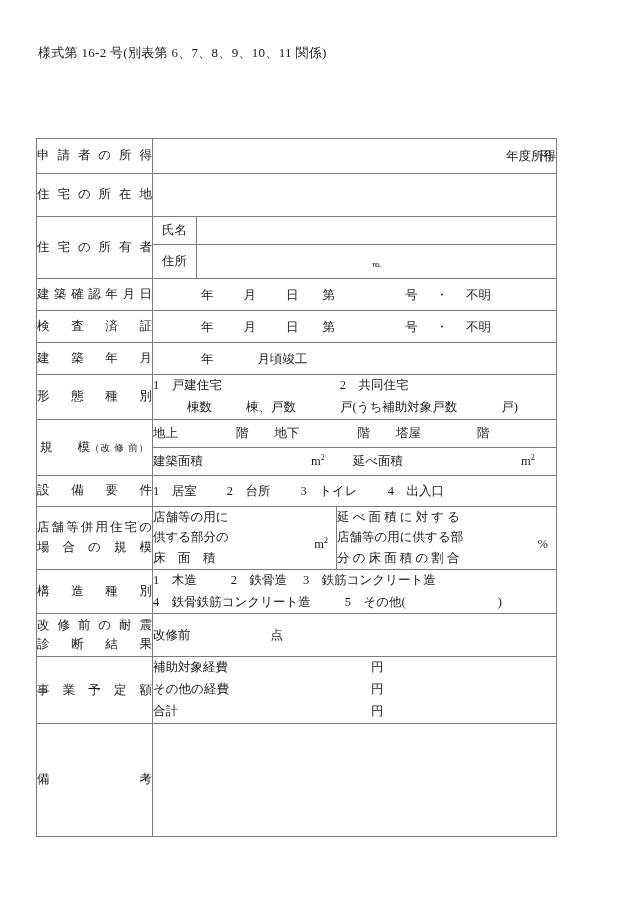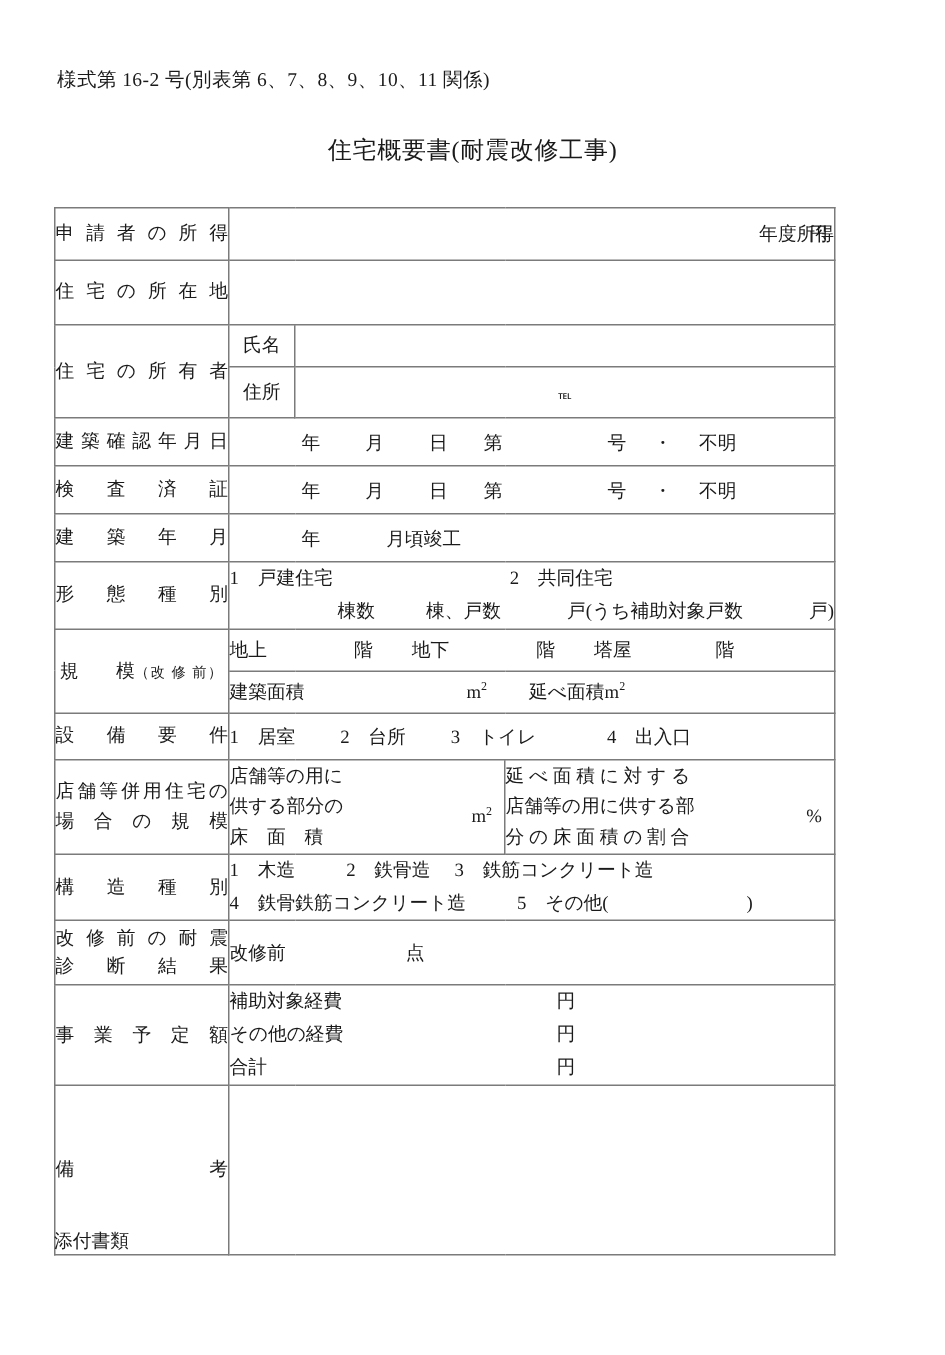--- a/index.html
+++ b/index.html
@@ -126,21 +126,21 @@
 
   .kv { display: inline-block; }
   .sp-28 { margin-right: 30px; }
   .sp-22 { margin-right: 24px; }
   .sp-16 { margin-right: 18px; }
   .sp-40 { margin-right: 44px; }
 
   .line2 { line-height: 1.75; }
 
   .bldg-row .l1 { display: block; }
-  .bldg-row .l2 { display: block; padding-left: 34px; text-align: right; }
+  .bldg-row .l2 { display: block; padding-left: 34px; }
 
   .shop-col {
     padding: 5px 8px;
     line-height: 1.65;
     position: relative;
   }
   .shop-col .ln { display: block; white-space: nowrap; }
   .shop-col .unit {
     position: absolute;
     right: 8px;
@@ -170,21 +170,20 @@
   .attach .ln { display: block; white-space: nowrap; }
 </style>
 </head>
 <body>
 
 <div class="page">
 
   <div class="form-no">様式第 16-2 号(別表第 6、7、8、9、10、11 関係)</div>
 
 
-  <div class="doc-title">住宅概要書(耐震改修工事)</div>
 
   <table class="form">
     <colgroup>
       <col style="width:116px">
       <col style="width:44px">
       <col style="width:140px">
       <col style="width:220px">
     </colgroup>
     <tbody>
 
@@ -277,32 +276,32 @@
         <td class="val h27" colspan="3">
           <span class="cell-line">
             <span class="kv" style="margin-right:58px">地上</span><span class="kv" style="margin-right:26px">階</span><span class="kv" style="margin-right:58px">地下</span><span class="kv" style="margin-right:26px">階</span><span class="kv" style="margin-right:56px">塔屋</span><span class="kv">階</span>
           </span>
         </td>
       </tr>
 
       <tr>
         <td class="val h27" colspan="3">
           <span class="cell-line">
-            <span class="kv" style="margin-right:108px">建築面積</span><span class="kv" style="margin-right:28px">m<sup class="m2">2</sup></span><span class="kv" style="">延べ面積</span><span class="kv">m<sup class="m2">2</sup></span>
+            <span class="kv" style="margin-right:108px">建築面積</span><span class="kv" style="margin-right:28px">m<sup class="m2">2</sup></span><span class="kv" style="margin-right:118px">延べ面積</span><span class="kv">m<sup class="m2">2</sup></span>
           </span>
         </td>
       </tr>
 
       <tr>
         <td class="lbl h30">
           <span class="spread">設　備　要　件</span>
         </td>
         <td class="val h30" colspan="3">
           <span class="cell-line">
-            <span class="kv" style="margin-right:30px">1　居室</span><span class="kv" style="margin-right:30px">2　台所</span><span class="kv" style="margin-right:47px">3　トイレ</span><span class="kv">4　出入口</span>
+            <span class="kv" style="margin-right:30px">1　居室</span><span class="kv" style="margin-right:30px">2　台所</span><span class="kv" style="margin-right:30px">3　トイレ</span><span class="kv">4　出入口</span>
           </span>
         </td>
       </tr>
 
       <tr>
         <td class="lbl">
           <span class="spread">店舗等併用住宅の</span>
           <span class="spread">場 合 の 規 模</span>
         </td>
         <td class="shop-col" colspan="2">
@@ -366,16 +365,15 @@
         <td class="lbl blank-tall">
           <span class="spread">備　　　　考</span>
         </td>
         <td class="val blank-tall" colspan="3"></td>
       </tr>
 
     </tbody>
   </table>
 
   <div class="attach">
-    <span class="ln">添付書類</span>
   </div>
 
 </div>
 
 </body></html>

